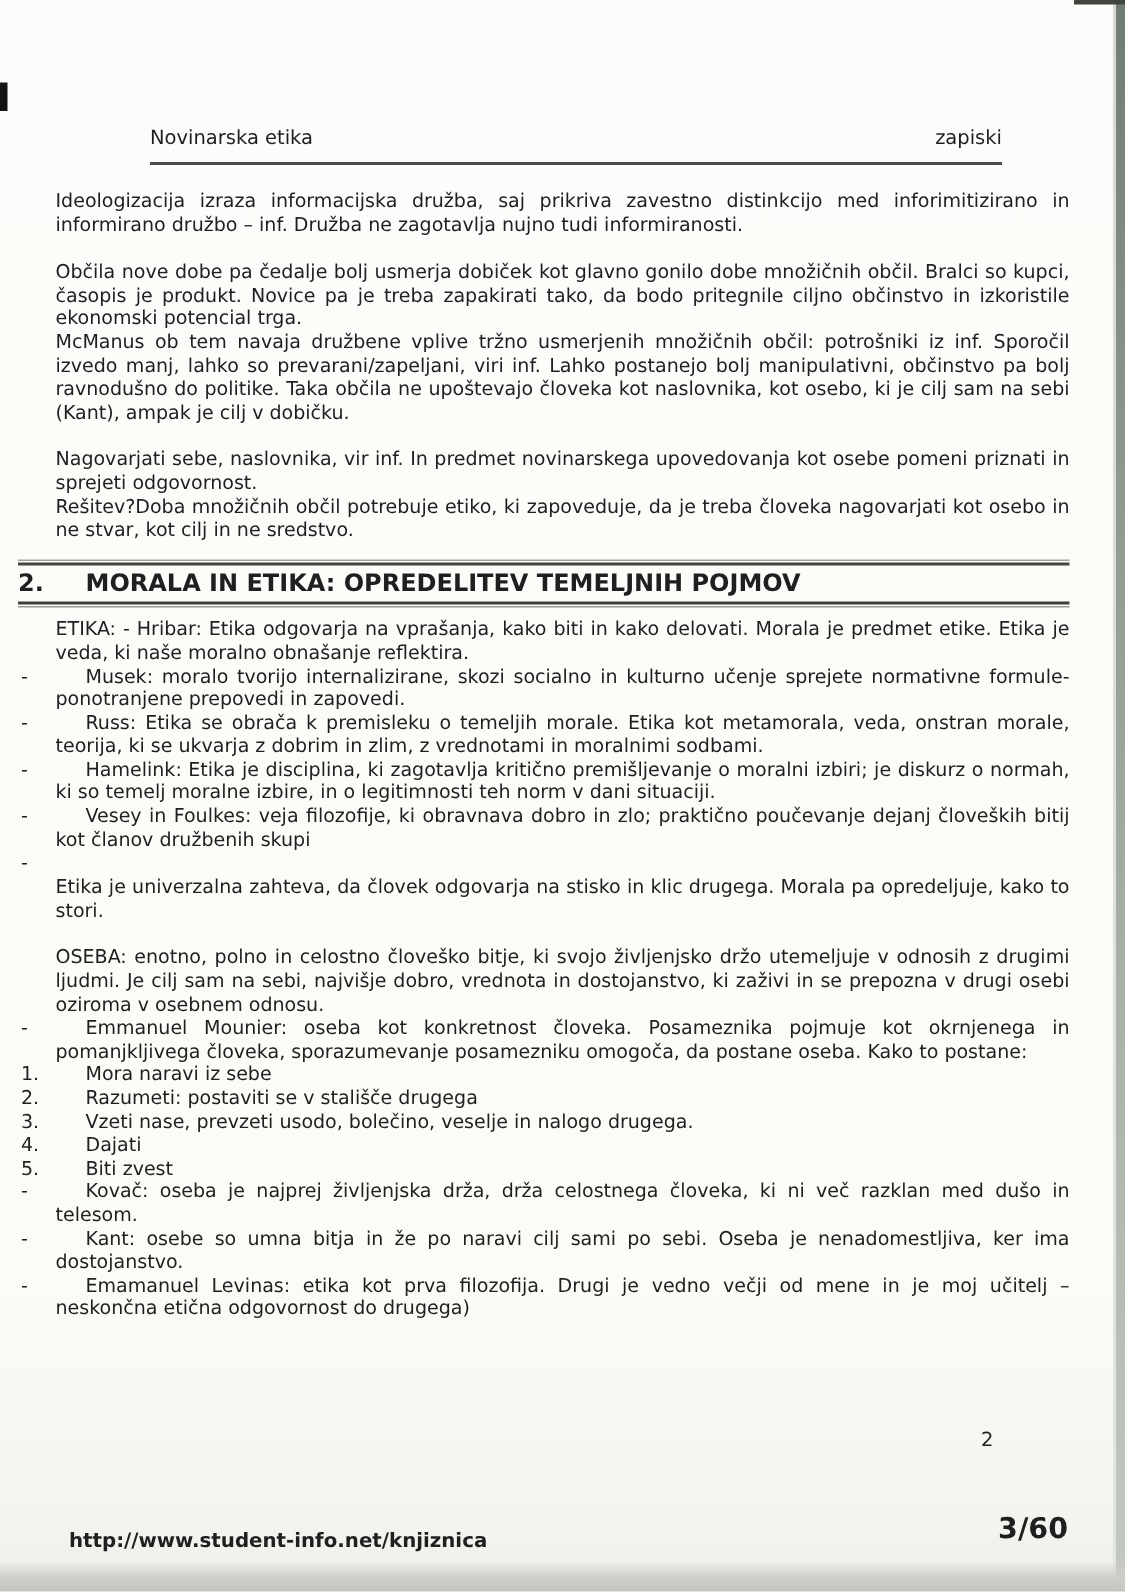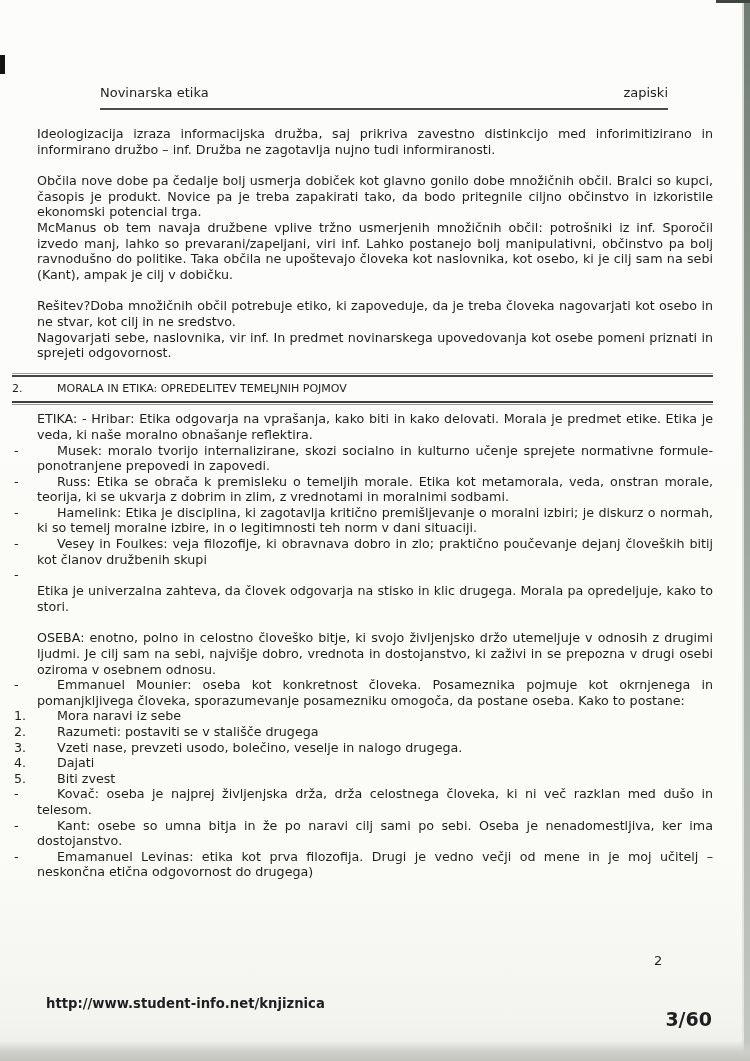--- a/index.html
+++ b/index.html
@@ -29,27 +29,27 @@
   .doc-body{margin-top:16px;font-size:12.7px;line-height:15.6px;}
 
   .para{margin:0;text-align:justify;}
   .item{position:relative;text-indent:20px;}
   .marker{position:absolute;left:-23px;top:0;text-indent:0;}
   .gap{height:16px;}
   .b{font-weight:normal;}
 
   .section-heading{position:relative;margin:14px 0 8px -25px;
     border-top:2px solid #454543;border-bottom:2px solid #3e3e3c;
-    padding:4px 0 5px 0;font-weight:normal;font-size:11px;}
+    padding:4px 0 5px 0;font-weight:bold;font-size:16px;}
   .section-heading::before{content:'';position:absolute;left:0;right:0;top:-4px;height:1px;background:#a2a29d;}
   .section-heading::after{content:'';position:absolute;left:0;right:0;bottom:-4px;height:1px;background:#9b9b96;}
   .sec-num{display:inline-block;width:45px;}
 
   .page-number{position:absolute;left:654px;top:953px;font-size:13px;}
-  .doc-footer-url{position:absolute;left:46px;top:996px;font-weight:bold;font-size:13.2px;}
+  .doc-footer-url{position:absolute;left:46px;top:1020px;font-weight:bold;font-size:13.2px;}
   .doc-footer-page{position:absolute;right:38px;top:1008px;font-weight:bold;font-size:19px;}
 </style>
 </head>
 <body>
 
 <div class="screen">
 
   <div class="edge-right-inner"></div>
   <div class="edge-right"></div>
   <div class="top-right-mark"></div>
@@ -60,22 +60,22 @@
     <div class="doc-header">
       <span>Novinarska etika</span>
       <span>zapiski</span>
     </div>
     <div class="doc-body">
         <p class="para"><span class="b">Ideologizacija izraza informacijska družba</span><span class="">, saj prikriva zavestno distinkcijo med inforimitizirano in informirano družbo – inf. Družba ne zagotavlja nujno tudi informiranosti.</span></p>
         <div class="gap"></div>
         <p class="para"><span class="">Občila nove dobe pa čedalje bolj usmerja </span><span class="b">dobiček</span><span class=""> kot glavno gonilo dobe množičnih občil. Bralci so kupci, časopis je produkt. Novice pa je treba zapakirati tako, da bodo pritegnile ciljno občinstvo in izkoristile ekonomski potencial trga.</span></p>
         <p class="para"><span class="">McManus ob tem navaja družbene vplive tržno usmerjenih množičnih občil: potrošniki iz inf. Sporočil izvedo manj, lahko so prevarani/zapeljani, viri inf. Lahko postanejo bolj manipulativni, občinstvo pa bolj ravnodušno do politike. Taka občila ne upoštevajo človeka kot naslovnika, kot osebo, ki je cilj sam na sebi (Kant), ampak je cilj v dobičku.</span></p>
         <div class="gap"></div>
+        <p class="para"><span class="">Nagovarjati sebe, naslovnika, vir inf. In predmet novinarskega upovedovanja kot osebe pomeni priznati in sprejeti odgovornost.</span></p>
         <p class="para"><span class="">Rešitev?Doba množičnih občil potrebuje etiko, ki zapoveduje, da je treba človeka nagovarjati kot osebo in ne stvar, kot cilj in ne sredstvo.</span></p>
-        <p class="para"><span class="">Nagovarjati sebe, naslovnika, vir inf. In predmet novinarskega upovedovanja kot osebe pomeni priznati in sprejeti odgovornost.</span></p>
         <div class="section-heading"><span class="sec-num">2.</span><span>MORALA IN ETIKA: OPREDELITEV TEMELJNIH POJMOV</span></div>
         <p class="para"><span class="b">ETIKA</span><span class="">: - Hribar: Etika odgovarja na vprašanja, kako biti in kako delovati. </span><span class="b">Morala</span><span class=""> je predmet etike. Etika je veda, ki naše moralno obnašanje reflektira.</span></p>
         <p class="para item"><span class="marker">-</span><span class="">Musek: moralo tvorijo internalizirane, skozi socialno in kulturno učenje sprejete normativne formule- ponotranjene prepovedi in zapovedi.</span></p>
         <p class="para item"><span class="marker">-</span><span class="">Russ: Etika se obrača k premisleku o temeljih morale. Etika kot metamorala, veda, onstran morale, teorija, ki se ukvarja z dobrim in zlim, z vrednotami in moralnimi sodbami.</span></p>
         <p class="para item"><span class="marker">-</span><span class="">Hamelink: Etika je disciplina, ki zagotavlja kritično premišljevanje o moralni izbiri; je diskurz o normah, ki so temelj moralne izbire, in o legitimnosti teh norm v dani situaciji.</span></p>
         <p class="para item"><span class="marker">-</span><span class="">Vesey in Foulkes: veja filozofije, ki obravnava dobro in zlo; praktično poučevanje dejanj človeških bitij kot članov družbenih skupi</span></p>
         <p class="para item"><span class="marker">-</span></p>
         <div class="gap"></div>
         <p class="para"><span class="b">Etika je univerzalna zahteva, da človek odgovarja na stisko in klic drugega. Morala pa opredeljuje, kako to stori.</span></p>
         <div class="gap"></div>

